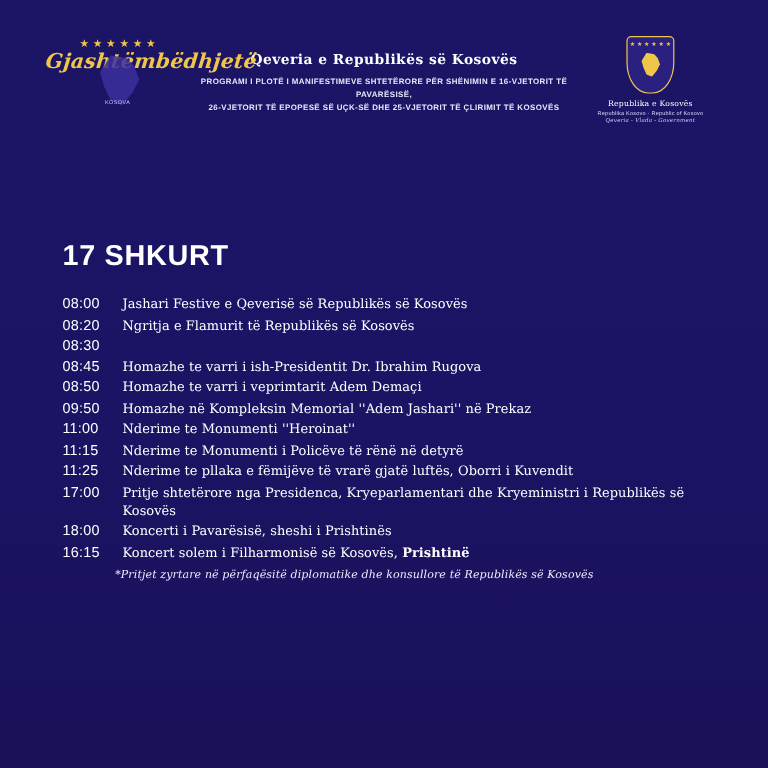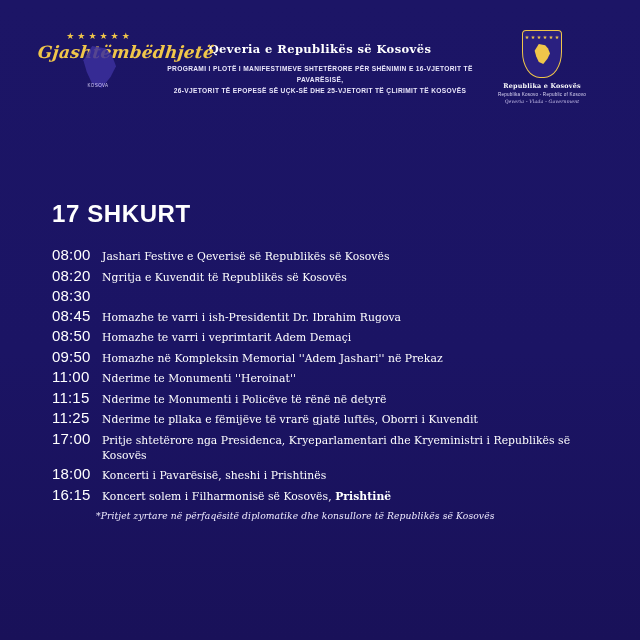--- a/index.html
+++ b/index.html
@@ -141,21 +141,21 @@
     left: 50%;
     transform: translateX(-50%);
     width: 16px;
     height: 20px;
     background: #f0c64a;
     clip-path: polygon(30% 0%, 70% 6%, 88% 22%, 100% 48%, 84% 74%, 58% 100%, 30% 90%, 14% 62%, 4% 34%);
   }
   .emblem-text-1 {
     font-family: "DejaVu Serif", serif;
     font-size: 6.4px;
-    font-weight: bold;
+    font-weight: normal;
     color: #ffffff;
     letter-spacing: .2px;
   }
   .emblem-text-2 {
     font-size: 4.6px;
     color: #dcd7f5;
     letter-spacing: .2px;
     margin-top: 2px;
   }
   .emblem-text-3 {
@@ -186,21 +186,21 @@
     display: block;
   }
   .row {
     display: flex;
     align-items: baseline;
     margin-bottom: 2.5px;
   }
   .time {
     width: 50px;
     flex: 0 0 50px;
-    font-size: 15px;
+    font-size: 12px;
     letter-spacing: .2px;
     color: #ffffff;
     font-family: "Liberation Sans", sans-serif;
   }
   .desc {
     font-family: "DejaVu Serif", serif;
     font-size: 10.8px;
     color: #ffffff;
     letter-spacing: .05px;
     line-height: 15px;
@@ -265,21 +265,21 @@
 
   <div class="content">
     <div class="day-title">17 SHKURT</div>
     <div class="schedule" id="schedule-list">
         <div class="row">
           <div class="time">08:00</div>
           <div class="desc"><span>Jashari Festive e Qeverisë së Republikës së Kosovës</span></div>
         </div>
         <div class="row">
           <div class="time">08:20</div>
-          <div class="desc"><span>Ngritja e Kuvendit të Republikës së Kosovës</span></div>
+          <div class="desc"><span>Ngritja e Flamurit të Republikës së Kosovës</span></div>
         </div>
         <div class="row">
           <div class="time">08:30</div>
         </div>
         <div class="row">
           <div class="time">08:45</div>
           <div class="desc"><span>Homazhe te varri i ish-Presidentit Dr. Ibrahim Rugova</span></div>
         </div>
         <div class="row">
           <div class="time">08:50</div>

